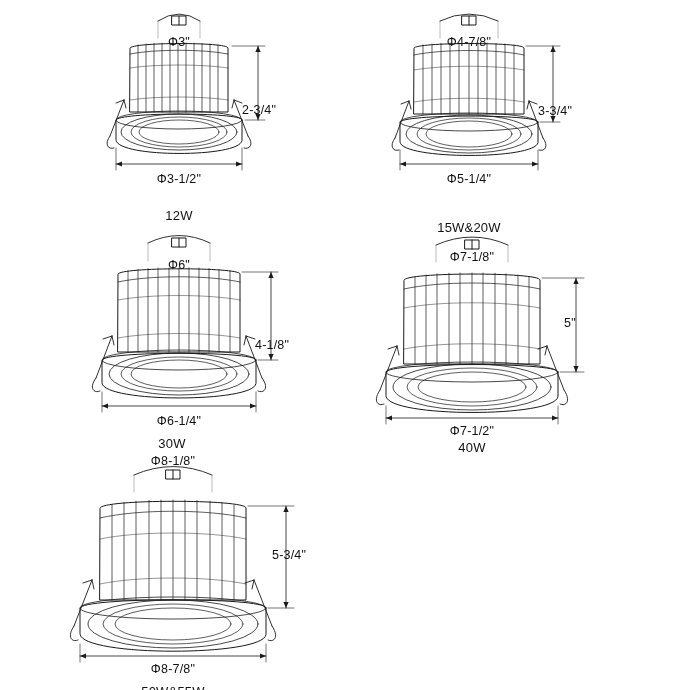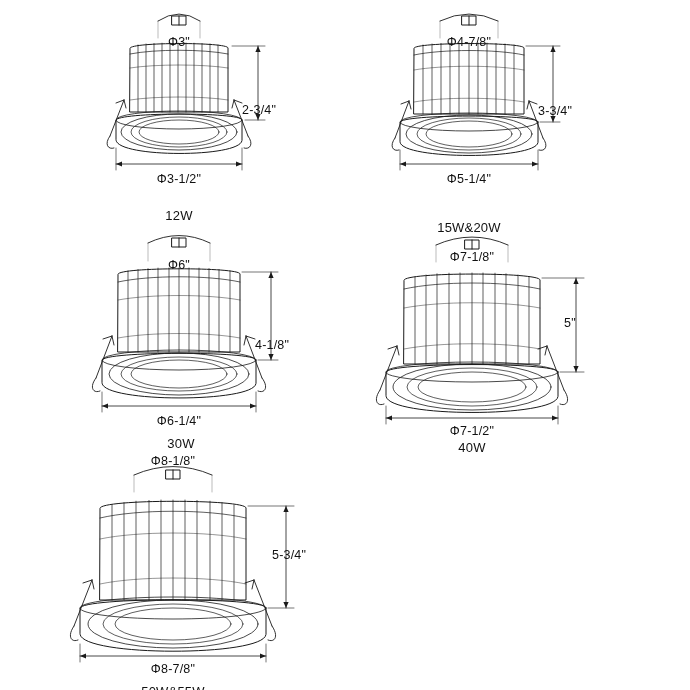--- a/index.html
+++ b/index.html
@@ -155,21 +155,21 @@
         <path d="M209,132 l-2.6,-6 l5.2,0 Z" fill="#1a1a1a" stroke="none"></path>
         <path d="M40,164 L40,184 M194,164 L194,184" stroke-width="0.6"></path>
         <path d="M40,178 L194,178" stroke-width="0.8"></path>
         <path d="M40,178 l6,-2.6 l0,5.2 Z" fill="#1a1a1a" stroke="none"></path>
         <path d="M194,178 l-6,-2.6 l0,5.2 Z" fill="#1a1a1a" stroke="none"></path>
       </g>
     </svg>
     <div class="dim-label center" style="left:117px; top:30px;">Φ6"</div>
     <div class="dim-label center" style="left:117px; top:186px;">Φ6-1/4"</div>
     <div class="dim-label vert-label" style="left:193px; top:110px;">4-1/8"</div>
-    <div class="model-label center" style="left:119px; top:208px;">30W</div>
+    <div class="model-label center" style="left:110px; top:208px;">30W</div>
   </div>
 
   <div class="unit" style="left:352px; top:228px;">
     <svg width="260" height="222" viewBox="0 0 260 222">
       <g fill="none" stroke="#1a1a1a" stroke-width="1" stroke-linejoin="round" stroke-linecap="round">
         <path d="M113,12 L127,12 L127,21 L113,21 Z"></path>
         <path d="M120,12 L120,21"></path>
         <path d="M84,17 Q120,1 156,17" stroke-width="0.9"></path>
         <path d="M52,52 C52,44 188,44 188,52 L188,136 L52,136 Z"></path>
         <path d="M63,49 L63,136 M74,47 L74,136 M85,45.8 L85,136 M97,45.2 L97,136 M108,45 L108,136 M120,45 L120,136 M131,45 L131,136 M143,45.2 L143,136 M154,45.8 L154,136 M166,47 L166,136 M177,49 L177,136" stroke-width="0.7"></path>

